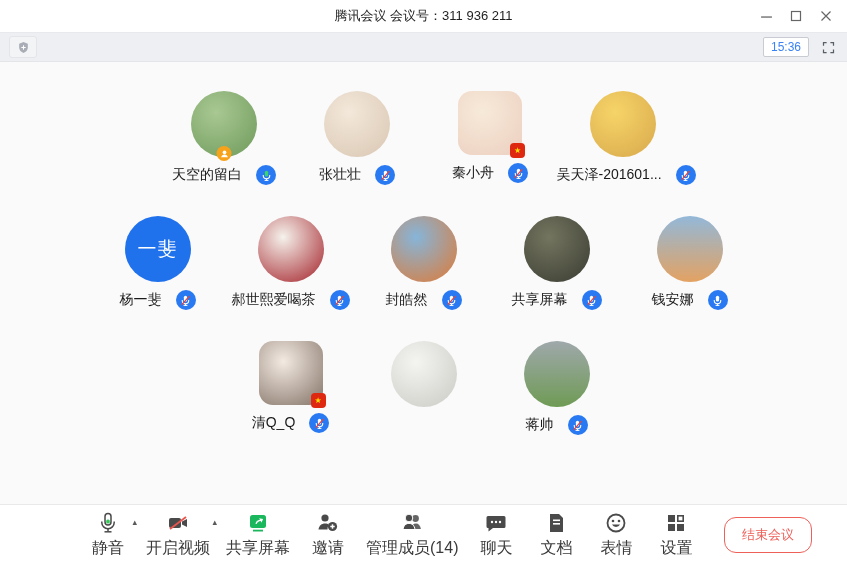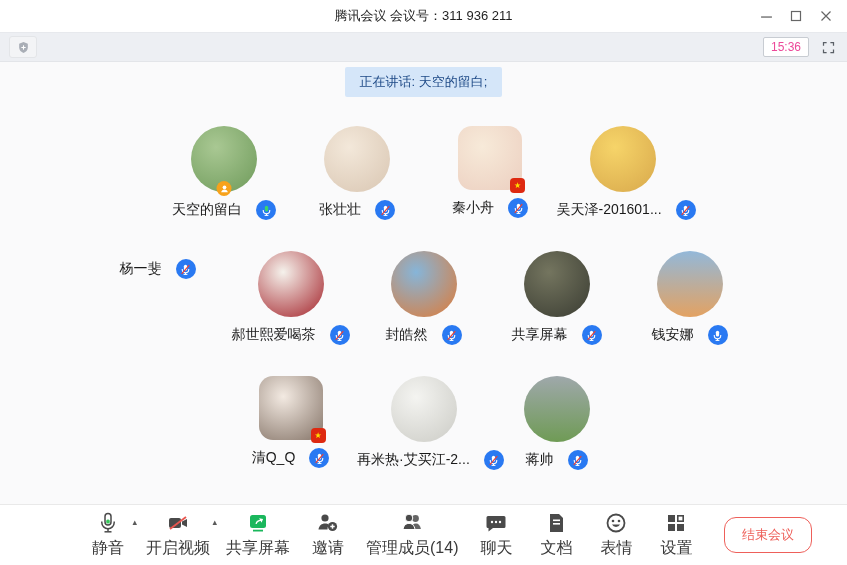--- a/index.html
+++ b/index.html
@@ -9,21 +9,21 @@
   
   .titlebar{height:32px;flex:none;background:#ffffff;display:flex;align-items:center;justify-content:center;position:relative;}
   .titlebar .title{font-size:13px;color:#1f1f1f;}
   .win-controls{position:absolute;right:6px;top:0;height:100%;display:flex;align-items:center;}
   .win-btn{width:30px;height:100%;display:flex;align-items:center;justify-content:center;cursor:default;}
 
   
   .statusbar{height:28px;flex:none;background:#edeff3;border-top:1px solid #e7e9ed;border-bottom:1px solid #e3e5e9;display:flex;align-items:center;padding:0 9px;}
   .shield-btn{width:26px;height:20px;border-radius:3px;background:#f3f4f6;border:1px solid #e3e5e8;display:flex;align-items:center;justify-content:center;}
   .sb-right{margin-left:auto;display:flex;align-items:center;gap:9px;}
-  .time-box{background:#fff;border:1px solid #c8ccd2;border-radius:2px;font-size:12px;color:#ec4899;padding:1px 7px;line-height:16px;}
+  .time-box{background:#fff;border:1px solid #c8ccd2;border-radius:2px;font-size:12px;color:#3b82f6;padding:1px 7px;line-height:16px;}
   .fs-btn{display:flex;align-items:center;justify-content:center;width:20px;height:20px;}
 
   
   .main{flex:1;display:flex;flex-direction:column;align-items:center;background:#fafafb;overflow:hidden;}
   .banner{margin-top:5px;background:#d5e6f9;color:#1e4a87;font-size:13px;padding:6px 15px;border-radius:2px;}
   .grid{margin-top:29px;}
   .prow{display:flex;justify-content:center;margin-bottom:31px;}
   .tile{width:133px;display:flex;flex-direction:column;align-items:center;}
   .avatar{width:66px;height:66px;border-radius:50%;position:relative;flex:none;display:flex;align-items:center;justify-content:center;}
   .avatar.rounded{border-radius:14px;width:64px;height:64px;}
@@ -82,23 +82,20 @@
       <span class="time-box">15:36</span>
       <span class="fs-btn">
         <svg width="15" height="15" viewBox="0 0 24 24" fill="none" stroke="#5a5f66" stroke-width="2">
             <path d="M4 9V4h5M15 4h5v5M20 15v5h-5M9 20H4v-5"></path>
           </svg>
       </span>
     </div>
   </div>
 
   <div class="main">
-    <div class="banner">
-      <span>正在讲话: 天空的留白;</span>
-    </div>
     <div class="grid">
         <div class="prow">
           <div class="tile">
             <div class="avatar" style="background: radial-gradient(circle at 38% 32%, rgb(169, 200, 147), rgb(110, 154, 90));">
               <span class="badge host">
                 <svg width="10" height="10" viewBox="0 0 24 24">
                   <circle cx="12" cy="8" r="4.5" fill="#fff"></circle>
                   <path d="M4 20c.8-4.5 3.7-7 8-7s7.2 2.5 8 7z" fill="#fff"></path>
                 </svg>
               </span>
@@ -158,20 +155,23 @@
                   <line x1="12" y1="18" x2="12" y2="21" stroke="#fff" stroke-width="2"></line>
                   <line x1="8.5" y1="21" x2="15.5" y2="21" stroke="#fff" stroke-width="2"></line>
                   <line x1="5" y1="20" x2="19" y2="4" stroke="#e8433a" stroke-width="2.4"></line>
                 </svg>
               </span>
             </div>
           </div>
         </div>
         <div class="prow">
           <div class="tile">
+            <div class="avatar" style="background: radial-gradient(circle at 38% 32%, rgb(32, 113, 236), rgb(32, 113, 236));">
+              <span class="avtext">一斐</span>
+            </div>
             <div class="pname">
               <span class="nm">杨一斐</span>
               <span class="micbadge">
                 <svg width="13" height="13" viewBox="0 0 24 24">
                   <rect x="9" y="3" width="6" height="11" rx="3" fill="#fff"></rect>
                   <path d="M6 11v1a6 6 0 0 0 12 0v-1" fill="none" stroke="#fff" stroke-width="2"></path>
                   <line x1="12" y1="18" x2="12" y2="21" stroke="#fff" stroke-width="2"></line>
                   <line x1="8.5" y1="21" x2="15.5" y2="21" stroke="#fff" stroke-width="2"></line>
                   <line x1="5" y1="20" x2="19" y2="4" stroke="#e8433a" stroke-width="2.4"></line>
                 </svg>
@@ -251,32 +251,20 @@
                   <path d="M6 11v1a6 6 0 0 0 12 0v-1" fill="none" stroke="#fff" stroke-width="2"></path>
                   <line x1="12" y1="18" x2="12" y2="21" stroke="#fff" stroke-width="2"></line>
                   <line x1="8.5" y1="21" x2="15.5" y2="21" stroke="#fff" stroke-width="2"></line>
                   <line x1="5" y1="20" x2="19" y2="4" stroke="#e8433a" stroke-width="2.4"></line>
                 </svg>
               </span>
             </div>
           </div>
           <div class="tile">
             <div class="avatar" style="background: radial-gradient(circle at 38% 32%, rgb(244, 244, 241), rgb(203, 203, 197));"></div>
-            <div class="pname">
-              <span class="nm">再米热·艾买江-2...</span>
-              <span class="micbadge">
-                <svg width="13" height="13" viewBox="0 0 24 24">
-                  <rect x="9" y="3" width="6" height="11" rx="3" fill="#fff"></rect>
-                  <path d="M6 11v1a6 6 0 0 0 12 0v-1" fill="none" stroke="#fff" stroke-width="2"></path>
-                  <line x1="12" y1="18" x2="12" y2="21" stroke="#fff" stroke-width="2"></line>
-                  <line x1="8.5" y1="21" x2="15.5" y2="21" stroke="#fff" stroke-width="2"></line>
-                  <line x1="5" y1="20" x2="19" y2="4" stroke="#e8433a" stroke-width="2.4"></line>
-                </svg>
-              </span>
-            </div>
           </div>
           <div class="tile">
             <div class="avatar" style="background: linear-gradient(rgb(159, 168, 171), rgb(111, 155, 85));"></div>
             <div class="pname">
               <span class="nm">蒋帅</span>
               <span class="micbadge">
                 <svg width="13" height="13" viewBox="0 0 24 24">
                   <rect x="9" y="3" width="6" height="11" rx="3" fill="#fff"></rect>
                   <path d="M6 11v1a6 6 0 0 0 12 0v-1" fill="none" stroke="#fff" stroke-width="2"></path>
                   <line x1="12" y1="18" x2="12" y2="21" stroke="#fff" stroke-width="2"></line>

